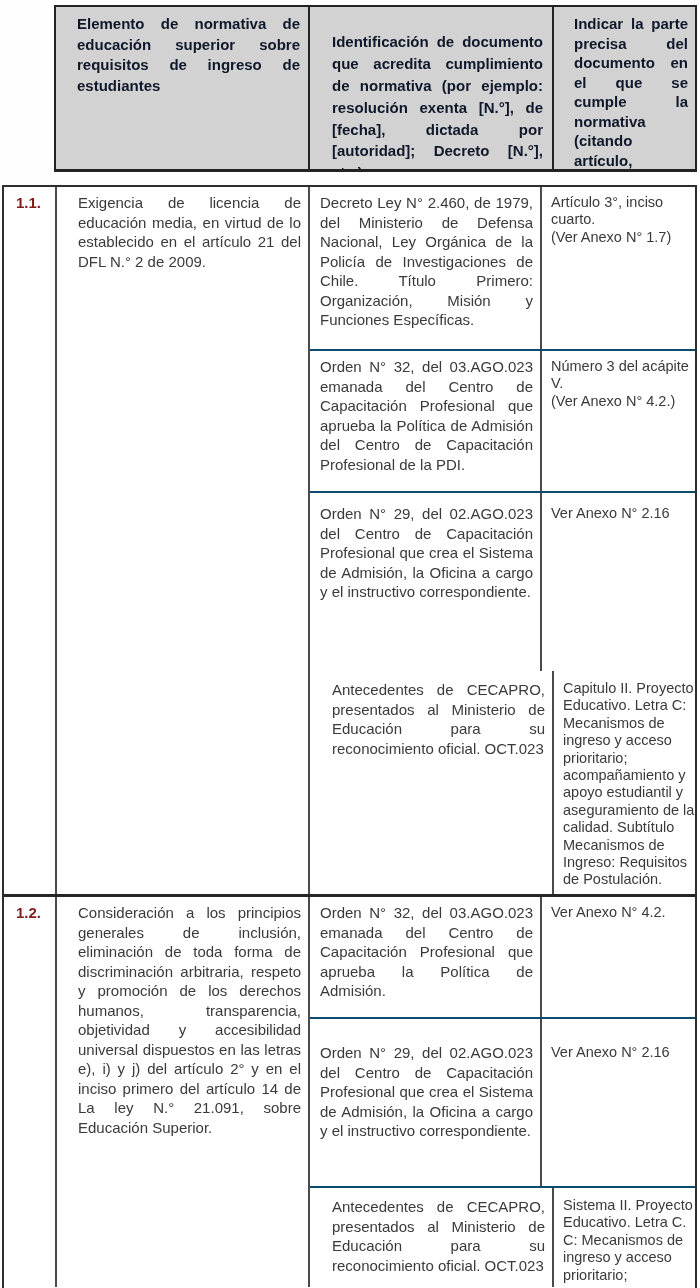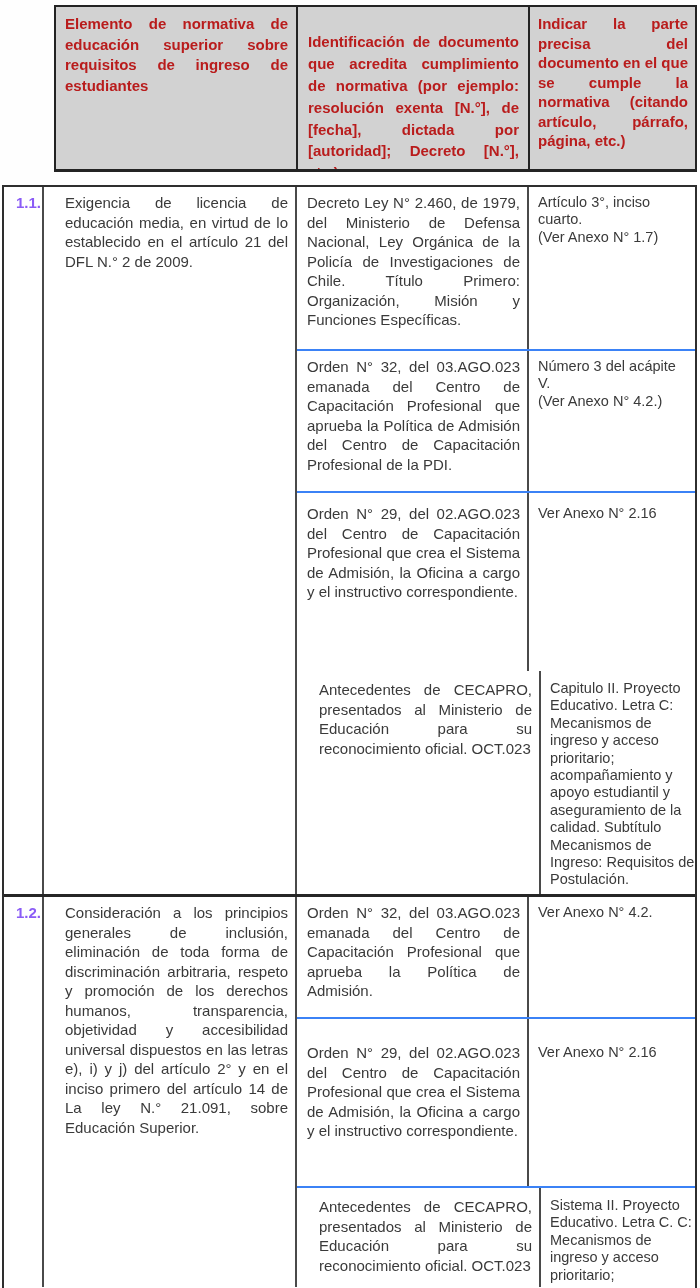--- a/index.html
+++ b/index.html
@@ -16,55 +16,56 @@
 
   
   .hdr{
     position:absolute;left:54px;top:5px;width:643px;height:167px;
     display:flex;
     border:2px solid #232323;border-bottom-width:3px;
     background:#d2d2d2;
   }
   .hdr-cell{
     background:#d2d2d2;
-    font-weight:bold;color:#b91c1c;
+    font-weight:bold;color:#0f172a;
     font-size:15px;
     text-align:justify;
     overflow:hidden;
+    margin-left:12px;
   }
   .hdr-c1{width:242px;border-right:2px solid #232323;padding:7px 8px 0 9px;line-height:1.38;}
   .hdr-c2{width:232px;border-right:2px solid #232323;padding:24px 9px 0 10px;line-height:1.46;}
   .hdr-c3{flex:1;padding:7px 7px 0 8px;line-height:1.3;border-radius:6px;}
 
   
   .body-tbl{
     position:absolute;left:2px;top:185px;width:695px;height:1103px;
     border:2px solid #2e2e2e;border-bottom:none;
     overflow:hidden;
     background:#fff;
   }
   .trow{display:flex;width:100%;}
   .row-1{height:710px;border-bottom:3px solid #262626;}
   .row-2{height:390px;}
 
   .cell-num{
-    width:40px;border-right:2px solid #4a4a4a;
+    width:53px;border-right:2px solid #4a4a4a;
     padding:7px 4px 0 12px;
-    font-weight:bold;font-size:15px;color:#8b5cf6;
+    font-weight:bold;font-size:15px;color:#7f1d1d;
   }
   .cell-el{
     width:241px;border-right:2px solid #4a4a4a;
     padding:6px 7px 0 9px;
     font-size:15px;line-height:1.3;text-align:justify;
     overflow:hidden;
     margin-left:12px;
   }
   .subcol{flex:1;display:flex;flex-direction:column;}
   .subrow{display:flex;width:100%;overflow:hidden;}
-  .subrow.bb{border-bottom:2px solid #3b82f6;}
+  .subrow.bb{border-bottom:2px solid #0c4a6e;}
   .subrow.grow{flex:1;margin-left:12px;}
   .doc{
     width:232px;border-right:2px solid #4a4a4a;
     padding:6px 7px 0 10px;
     font-size:15px;line-height:1.3;text-align:justify;
     overflow:hidden;
   }
   .ref{
     flex:1;
     padding:7px 5px 0 9px;

